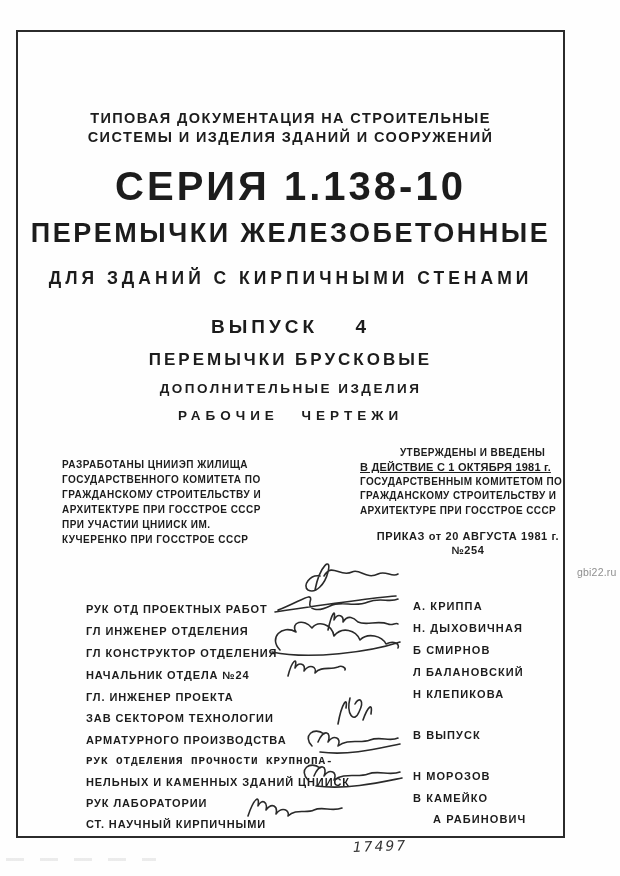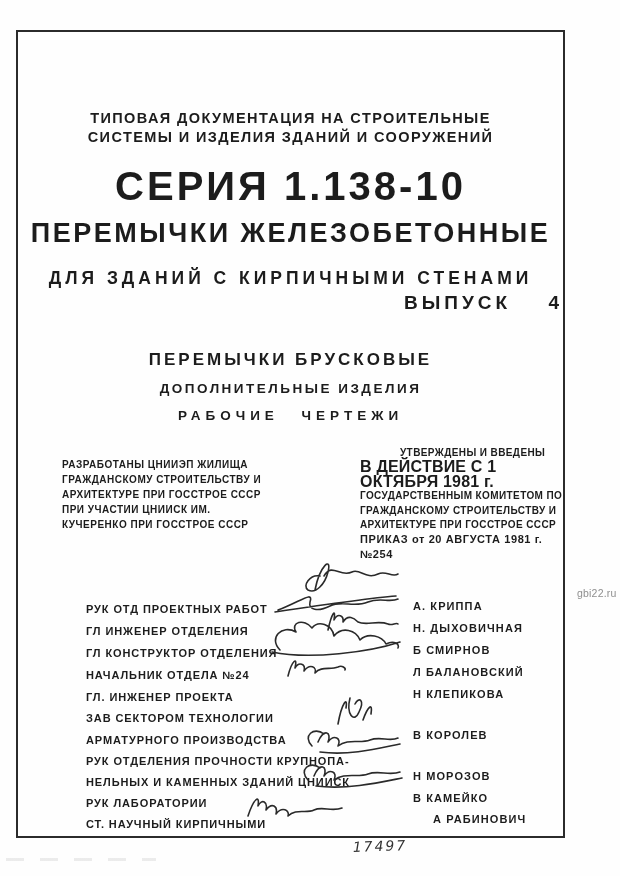--- a/index.html
+++ b/index.html
@@ -25,34 +25,34 @@
   .issue{font-weight:700;font-size:19px;letter-spacing:4px;word-spacing:28px;}
   .section{font-weight:700;font-size:17px;letter-spacing:3px;}
   .subsection{font-weight:700;font-size:13.5px;letter-spacing:2.5px;}
   .doctype{font-weight:700;font-size:13.5px;letter-spacing:5px;word-spacing:14px;}
 
   .dev-block{left:44px;top:425px;width:210px;font-size:10px;font-weight:700;
              letter-spacing:0.5px;line-height:15px;text-align:left;}
   .appr-block{left:342px;top:414px;width:216px;font-size:10px;font-weight:700;
               letter-spacing:0.4px;line-height:14.4px;text-align:left;}
   .appr-l1{margin-left:40px;}
-  .appr-l2{font-size:16px;letter-spacing:0.2px;}
-  .appr-order{font-size:11px;letter-spacing:0.6px;}
+  .appr-l2{font-size:11px;letter-spacing:0.2px;text-decoration:underline;}
+  .appr-order{margin-top:11px;font-size:11px;letter-spacing:0.6px;text-align:center;}
 
   .sig-row-label{left:68px;font-size:11px;font-weight:700;letter-spacing:0.9px;line-height:21.5px;white-space:nowrap;}
   .sig-row-name{left:395px;font-size:11px;font-weight:700;letter-spacing:1.1px;white-space:nowrap;}
 
   .footer-num{
     left:300px;top:838px;width:160px;text-align:center;
     font-family:"DejaVu Sans", sans-serif;
     font-style:italic;font-size:14px;font-weight:400;color:#333;
     transform:rotate(-2deg);letter-spacing:2px;
   }
   .watermark{
-    left:577px;top:587px;font-size:10.5px;color:#8f8f8f;letter-spacing:0.2px;text-align:right;
+    left:577px;top:566px;font-size:10.5px;color:#8f8f8f;letter-spacing:0.2px;text-align:right;
   }
   .faint-marks{
     left:6px;top:858px;width:150px;height:3px;
     background:repeating-linear-gradient(90deg,#dcdcdc 0 18px,transparent 18px 34px);
     opacity:0.55;
   }
   svg.sigs{position:absolute;left:220px;top:550px;width:190px;height:280px;}
   svg.sigs path{fill:none;stroke:#2a2a2a;stroke-width:1.6;stroke-linecap:round;stroke-linejoin:round;}
 </style>
 </head>
@@ -62,27 +62,28 @@
 
   <div class="frame">
 
     <div class="abs ctr hdr-line" style="top:78px;">ТИПОВАЯ ДОКУМЕНТАЦИЯ НА СТРОИТЕЛЬНЫЕ</div>
     <div class="abs ctr hdr-line" style="top:97px;">СИСТЕМЫ И ИЗДЕЛИЯ ЗДАНИЙ И СООРУЖЕНИЙ</div>
 
     <div class="abs ctr series" style="top:132px;">СЕРИЯ 1.138-10</div>
 
     <div class="abs ctr title-main" style="top:186px;">ПЕРЕМЫЧКИ ЖЕЛЕЗОБЕТОННЫЕ</div>
     <div class="abs ctr title-sub" style="top:236px;">ДЛЯ ЗДАНИЙ С КИРПИЧНЫМИ СТЕНАМИ</div>
-    <div class="abs ctr issue" style="top:260px;text-align:right;">ВЫПУСК 4</div>
+    <div class="abs ctr issue" style="top:284px;">ВЫПУСК 4</div>
     <div class="abs ctr section" style="top:318px;">ПЕРЕМЫЧКИ БРУСКОВЫЕ</div>
     <div class="abs ctr subsection" style="top:349px;">ДОПОЛНИТЕЛЬНЫЕ ИЗДЕЛИЯ</div>
     <div class="abs ctr doctype" style="top:376px;">РАБОЧИЕ ЧЕРТЕЖИ</div>
 
     <div class="abs dev-block">
       <div>РАЗРАБОТАНЫ ЦНИИЭП ЖИЛИЩА</div>
+      <div>ГОСУДАРСТВЕННОГО КОМИТЕТА ПО</div>
       <div>ГРАЖДАНСКОМУ СТРОИТЕЛЬСТВУ И</div>
       <div>АРХИТЕКТУРЕ ПРИ ГОССТРОЕ СССР</div>
       <div>ПРИ УЧАСТИИ ЦНИИСК ИМ.</div>
       <div>КУЧЕРЕНКО ПРИ ГОССТРОЕ СССР</div>
     </div>
 
     <div class="abs appr-block">
       <div class="appr-l1">УТВЕРЖДЕНЫ И ВВЕДЕНЫ</div>
       <div class="appr-l2">В ДЕЙСТВИЕ С 1 ОКТЯБРЯ 1981 г.</div>
       <div>ГОСУДАРСТВЕННЫМ КОМИТЕТОМ ПО</div>
@@ -91,31 +92,31 @@
       <div class="appr-order">ПРИКАЗ от 20 АВГУСТА 1981 г. №254</div>
     </div>
 
     <div class="abs sig-row-label" style="top:567px;">РУК ОТД ПРОЕКТНЫХ РАБОТ</div>
     <div class="abs sig-row-label" style="top:589px;">ГЛ ИНЖЕНЕР ОТДЕЛЕНИЯ</div>
     <div class="abs sig-row-label" style="top:611px;">ГЛ КОНСТРУКТОР ОТДЕЛЕНИЯ</div>
     <div class="abs sig-row-label" style="top:633px;">НАЧАЛЬНИК ОТДЕЛА №24</div>
     <div class="abs sig-row-label" style="top:655px;">ГЛ. ИНЖЕНЕР ПРОЕКТА</div>
     <div class="abs sig-row-label" style="top:676px;">ЗАВ СЕКТОРОМ ТЕХНОЛОГИИ</div>
     <div class="abs sig-row-label" style="top:698px;">АРМАТУРНОГО ПРОИЗВОДСТВА</div>
-    <div class="abs sig-row-label" style="top:719px;">РУК ОТДЕЛЕНИЯ ПРОЧНОСТИ КРУПНОПА-</div>
+    <div class="abs sig-row-label" style="top:719px;font-family:Liberation Mono, monospace;">РУК ОТДЕЛЕНИЯ ПРОЧНОСТИ КРУПНОПА-</div>
     <div class="abs sig-row-label" style="top:740px;">НЕЛЬНЫХ И КАМЕННЫХ ЗДАНИЙ ЦНИИСК</div>
     <div class="abs sig-row-label" style="top:761px;">РУК ЛАБОРАТОРИИ</div>
     <div class="abs sig-row-label" style="top:782px;">СТ. НАУЧНЫЙ КИРПИЧНЫМИ</div>
 
     <div class="abs sig-row-name" style="top:568px;">А. КРИППА</div>
     <div class="abs sig-row-name" style="top:590px;">Н. ДЫХОВИЧНАЯ</div>
     <div class="abs sig-row-name" style="top:612px;">Б СМИРНОВ</div>
     <div class="abs sig-row-name" style="top:634px;">Л БАЛАНОВСКИЙ</div>
     <div class="abs sig-row-name" style="top:656px;">Н КЛЕПИКОВА</div>
-    <div class="abs sig-row-name" style="top:697px;">В КОРОЛЕВ</div>
+    <div class="abs sig-row-name" style="top:697px;">В ВЫПУСК</div>
     <div class="abs sig-row-name" style="top:738px;">Н МОРОЗОВ</div>
     <div class="abs sig-row-name" style="top:760px;">В КАМЕЙКО</div>
     <div class="abs sig-row-name" style="top:781px;margin-left:20px;">А РАБИНОВИЧ</div>
 
   </div>
 
   <svg class="sigs" viewBox="0 0 190 280" aria-hidden="true">
     <path d="M95,40 C100,15 112,6 108,22 C105,34 96,44 88,40 C82,36 90,24 100,26 M104,26 C112,12 120,28 132,22 C140,18 146,30 158,24 C166,20 172,28 178,24"></path>
     <path d="M58,60 C80,52 94,40 90,52 C88,60 98,62 110,56 C122,50 134,58 148,52 C160,47 170,53 178,49 M55,62 C95,56 150,48 176,46"></path>
     <path d="M108,80 C112,62 116,58 114,70 C118,62 124,66 123,72 C128,64 134,68 138,72 C146,76 158,70 168,74 C172,76 176,72 178,74"></path>

